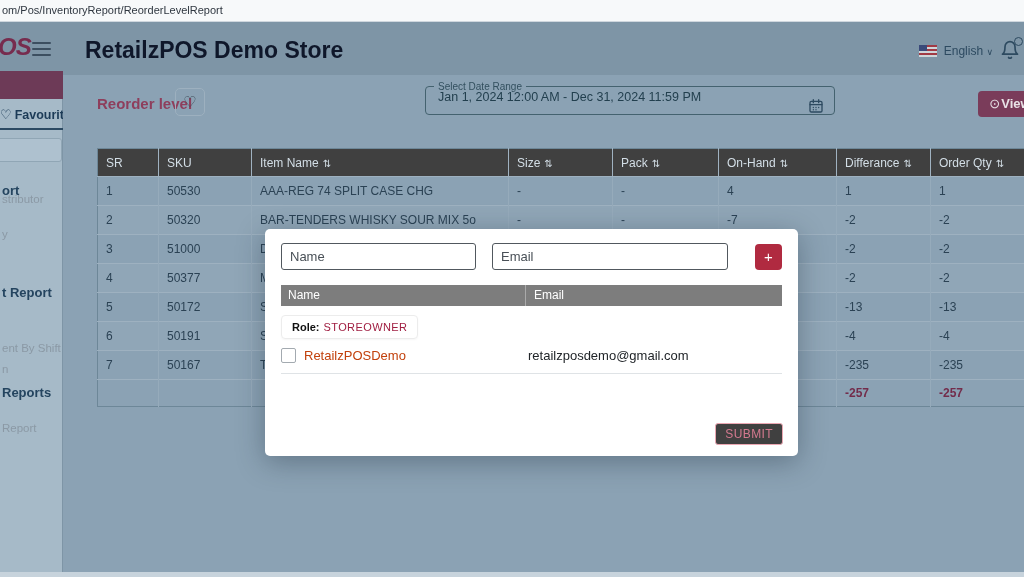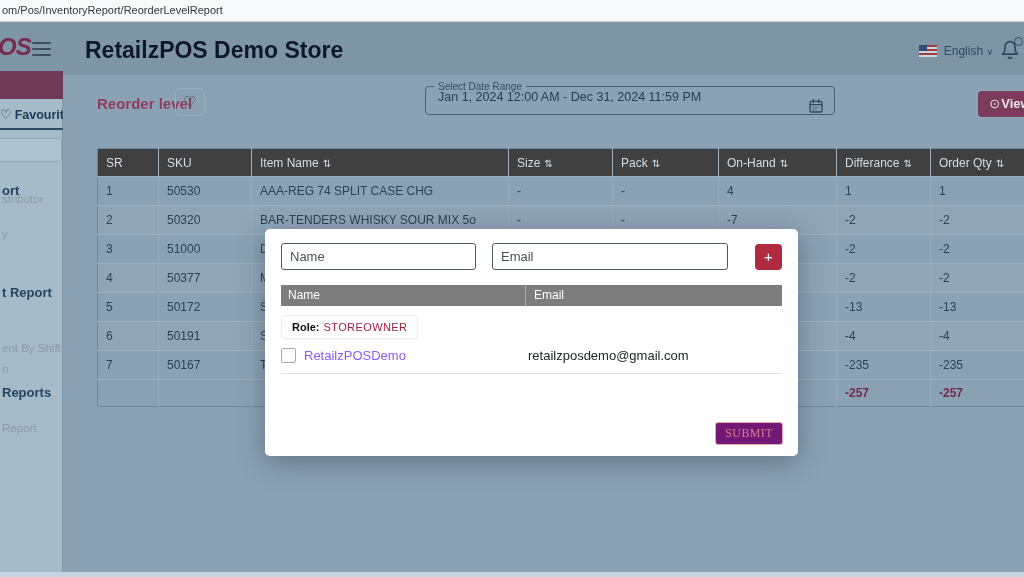--- a/index.html
+++ b/index.html
@@ -88,26 +88,26 @@
                line-height:21px; }
   .mini-head .c1 { width:244px; padding-left:7px; }
   .mini-head .c2 { flex:1; padding-left:8px; border-left:1px solid rgba(255,255,255,0.35); }
   .role-chip { display:inline-block; margin-top:9px; border:1px solid #ececec; border-radius:4px;
                padding:5px 10px; font-size:11px; box-shadow:0 1px 2px rgba(0,0,0,0.04); }
   .role-chip .rl { font-weight:bold; color:#111; }
   .role-chip .rv { font-weight:normal; color:#a01e41; letter-spacing:0.4px; margin-left:4px; }
   .user-row { position:relative; margin-top:7px; display:flex; align-items:center; height:18px; }
   .user-check { appearance:none; -webkit-appearance:none; width:15px; height:15px; border:1px solid #a3aab0;
                 border-radius:2px; background:#fff; margin:0; cursor:pointer; }
-  .user-name { font-size:13px; color:#8b5cf6; margin-left:8px; }
+  .user-name { font-size:13px; color:#c2410c; margin-left:8px; }
   .user-email { position:absolute; left:247px; font-size:13px; color:#212529; }
   .body-divider { margin-top:9px; border-top:1px solid #dfe3e6; }
-  .submit-btn { position:absolute; right:15px; bottom:11px; background:#701a75; border:1px solid #eba7b2;
+  .submit-btn { position:absolute; right:15px; bottom:11px; background:#404040; border:1px solid #eba7b2;
                 border-radius:3px; color:#d4798f; font-size:12px; padding:3px 9px; letter-spacing:0.4px;
-                cursor:pointer; font-family:Liberation Serif, serif; }
+                cursor:pointer; font-family:Liberation Sans, sans-serif; }
 
   .bottom-strip { position:absolute; left:0; top:572px; width:1024px; height:5px; background:#c7d3dc; }
 </style>
 </head>
 <body>
 
 <div class="url-bar">
   <span>om/Pos/InventoryReport/ReorderLevelReport</span>
 </div>
 

